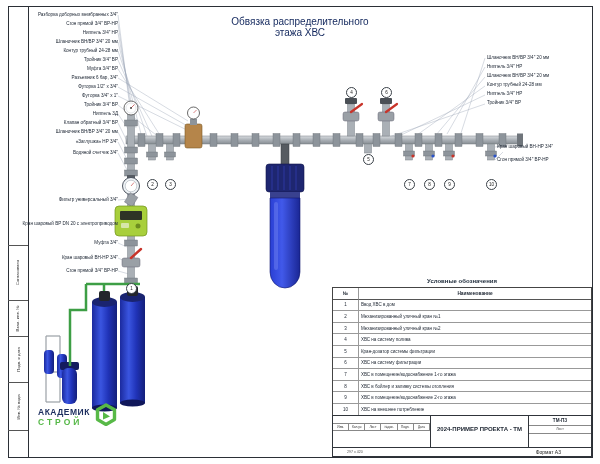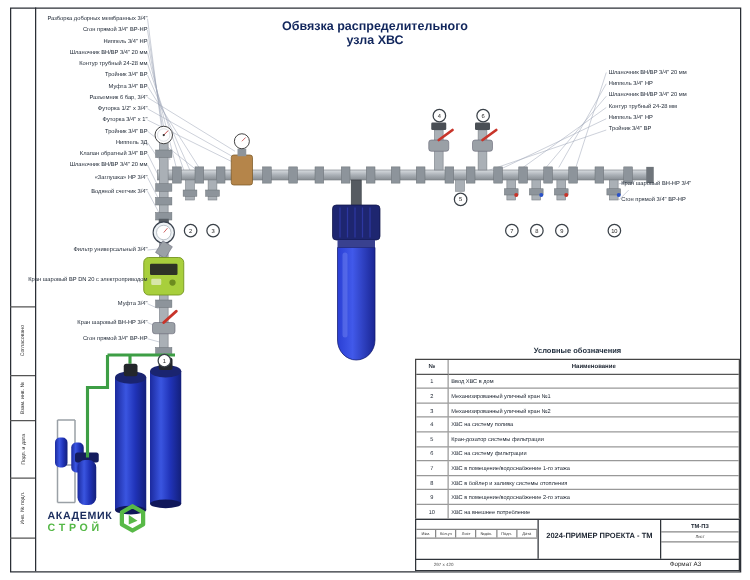--- a/index.html
+++ b/index.html
@@ -4,21 +4,21 @@
 <style>
   html,body{margin:0;padding:0;background:#fff;}
   .page{position:relative;width:600px;height:464px;background:#fff;overflow:hidden;
         font-family:"Liberation Sans",sans-serif;color:#1c2430;}
   .frame{position:absolute;left:8px;top:6px;width:583px;height:450px;border:1.2px solid #2b2f36;}
   .vline{position:absolute;left:28px;top:6px;height:451px;border-left:0.8px solid #2b2f36;}
   .sideline{position:absolute;left:8px;width:20px;border-top:0.6px solid #555;height:0;}
   .side{position:absolute;left:9px;width:18px;display:flex;align-items:center;justify-content:center;
         font-size:4.2px;color:#333;}
   .side>span{display:block;transform:rotate(-90deg);white-space:nowrap;}
-  .title1,.title2{position:absolute;left:180px;width:240px;text-align:center;font-weight:bold;
+  .title1,.title2{position:absolute;left:180px;width:240px;text-align:center;font-weight:normal;
         color:#11265c;font-size:10px;}
   .lbl{position:absolute;font-size:4.6px;line-height:1.1;white-space:nowrap;color:#222b38;}
   .ll{right:482px;text-align:right;}
   .rl{left:487px;text-align:left;}
   .mk{position:absolute;width:9px;height:9px;border:0.6px solid #3a4148;border-radius:50%;
       background:#fff;font-size:4.6px;display:grid;place-items:center;color:#222;z-index:5;}
   .legend{position:absolute;left:332px;top:278px;width:260px;}
   .legend-title{text-align:center;font-size:6px;font-weight:bold;color:#23303f;margin-bottom:3px;}
   .ltable{display:grid;grid-template-columns:26px 1fr;border:0.8px solid #444;background:#fff;}
   .lc{font-size:4.5px;padding:1px 2px;border-bottom:0.5px solid #999;display:flex;align-items:center;min-height:8.6px;}
@@ -62,21 +62,21 @@
       <span>Взам. инв. №</span>
     </div>
   <div class="side" style="top:336px;height:46px">
       <span>Подп. и дата</span>
     </div>
   <div class="side" style="top:382px;height:48px">
       <span>Инв. № подл.</span>
     </div>
 
   <div class="title1" style="top:16px">Обвязка распределительного</div>
-  <div class="title2" style="top:27px">узла ХВС</div>
+  <div class="title2" style="top:27px">этажа ХВС</div>
 
   <svg width="600" height="464" viewBox="0 0 600 464">
     <defs>
       <linearGradient id="pipeG" x1="0" y1="0" x2="0" y2="1">
         <stop offset="0" stop-color="#d8dce0"></stop>
           <stop offset="0.5" stop-color="#aab0b6"></stop>
           <stop offset="1" stop-color="#878d93"></stop>
       </linearGradient>
       <linearGradient id="tankG" x1="0" y1="0" x2="1" y2="0">
         <stop offset="0" stop-color="#1b2a9e"></stop>

